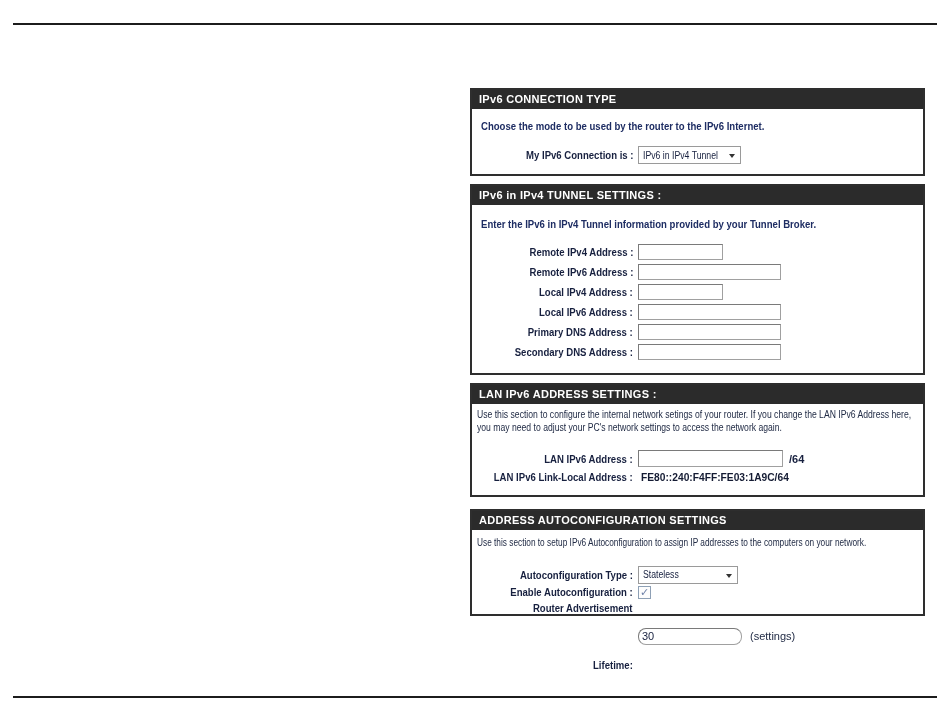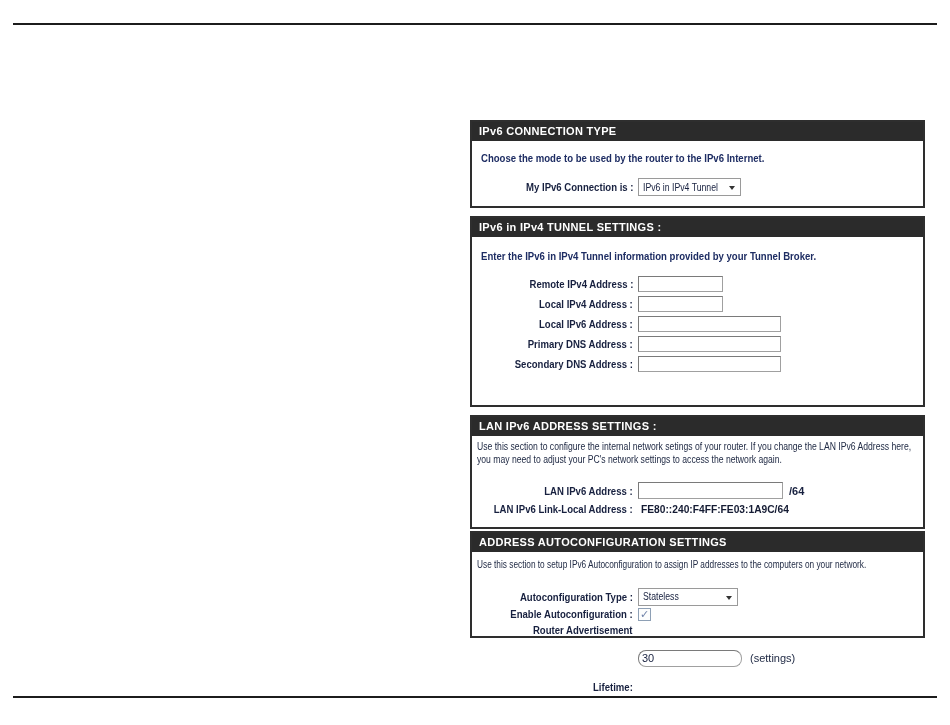--- a/index.html
+++ b/index.html
@@ -8,23 +8,23 @@
     font-family:"Liberation Sans","DejaVu Sans",sans-serif;
     font-size:11px;color:#17203f;overflow:hidden;
   }
   .rule{position:absolute;left:13px;width:924px;height:2px;background:#1c1c1c;}
   .rule-top{top:23px;}
   .rule-bottom{top:696px;}
 
   .panel{position:absolute;left:470px;top:88px;width:455px;}
 
   .sec{box-sizing:border-box;width:455px;border:2px solid #2e2e2e;background:#ffffff;}
-  .sec-s1{height:88px;margin-bottom:8px;margin-top:32px;}
+  .sec-s1{height:88px;margin-bottom:8px;}
   .sec-s2{height:191px;margin-bottom:8px;}
-  .sec-s3{height:114px;margin-bottom:2px;}
+  .sec-s3{height:114px;margin-bottom:12px;}
   .sec-s4{height:107px;}
 
   .sec-h{
     background:#2b2b2b;color:#ffffff;font-weight:bold;font-size:11px;
     padding:3px 7px 4px;border-bottom:1px solid #ffffff;letter-spacing:.3px;
     white-space:nowrap;
   }
   .sec-c{position:relative;}
 
   .intro{
@@ -117,20 +117,28 @@
         <div class="row">
           <span class="lbl">
               <span class="sxr">Remote IPv4 Address :</span>
             </span>
           <span class="ctl">
               <input type="text" class="txt txt-short" value="" style="">
             </span>
         </div>
         <div class="row">
           <span class="lbl">
+              <span class="sxr">Remote IPv6 Address :</span>
+            </span>
+          <span class="ctl">
+              <input type="text" class="txt txt-long" value="" style="">
+            </span>
+        </div>
+        <div class="row">
+          <span class="lbl">
               <span class="sxr">Local IPv4 Address :</span>
             </span>
           <span class="ctl">
               <input type="text" class="txt txt-short" value="" style="">
             </span>
         </div>
         <div class="row">
           <span class="lbl">
               <span class="sxr">Local IPv6 Address :</span>
             </span>

